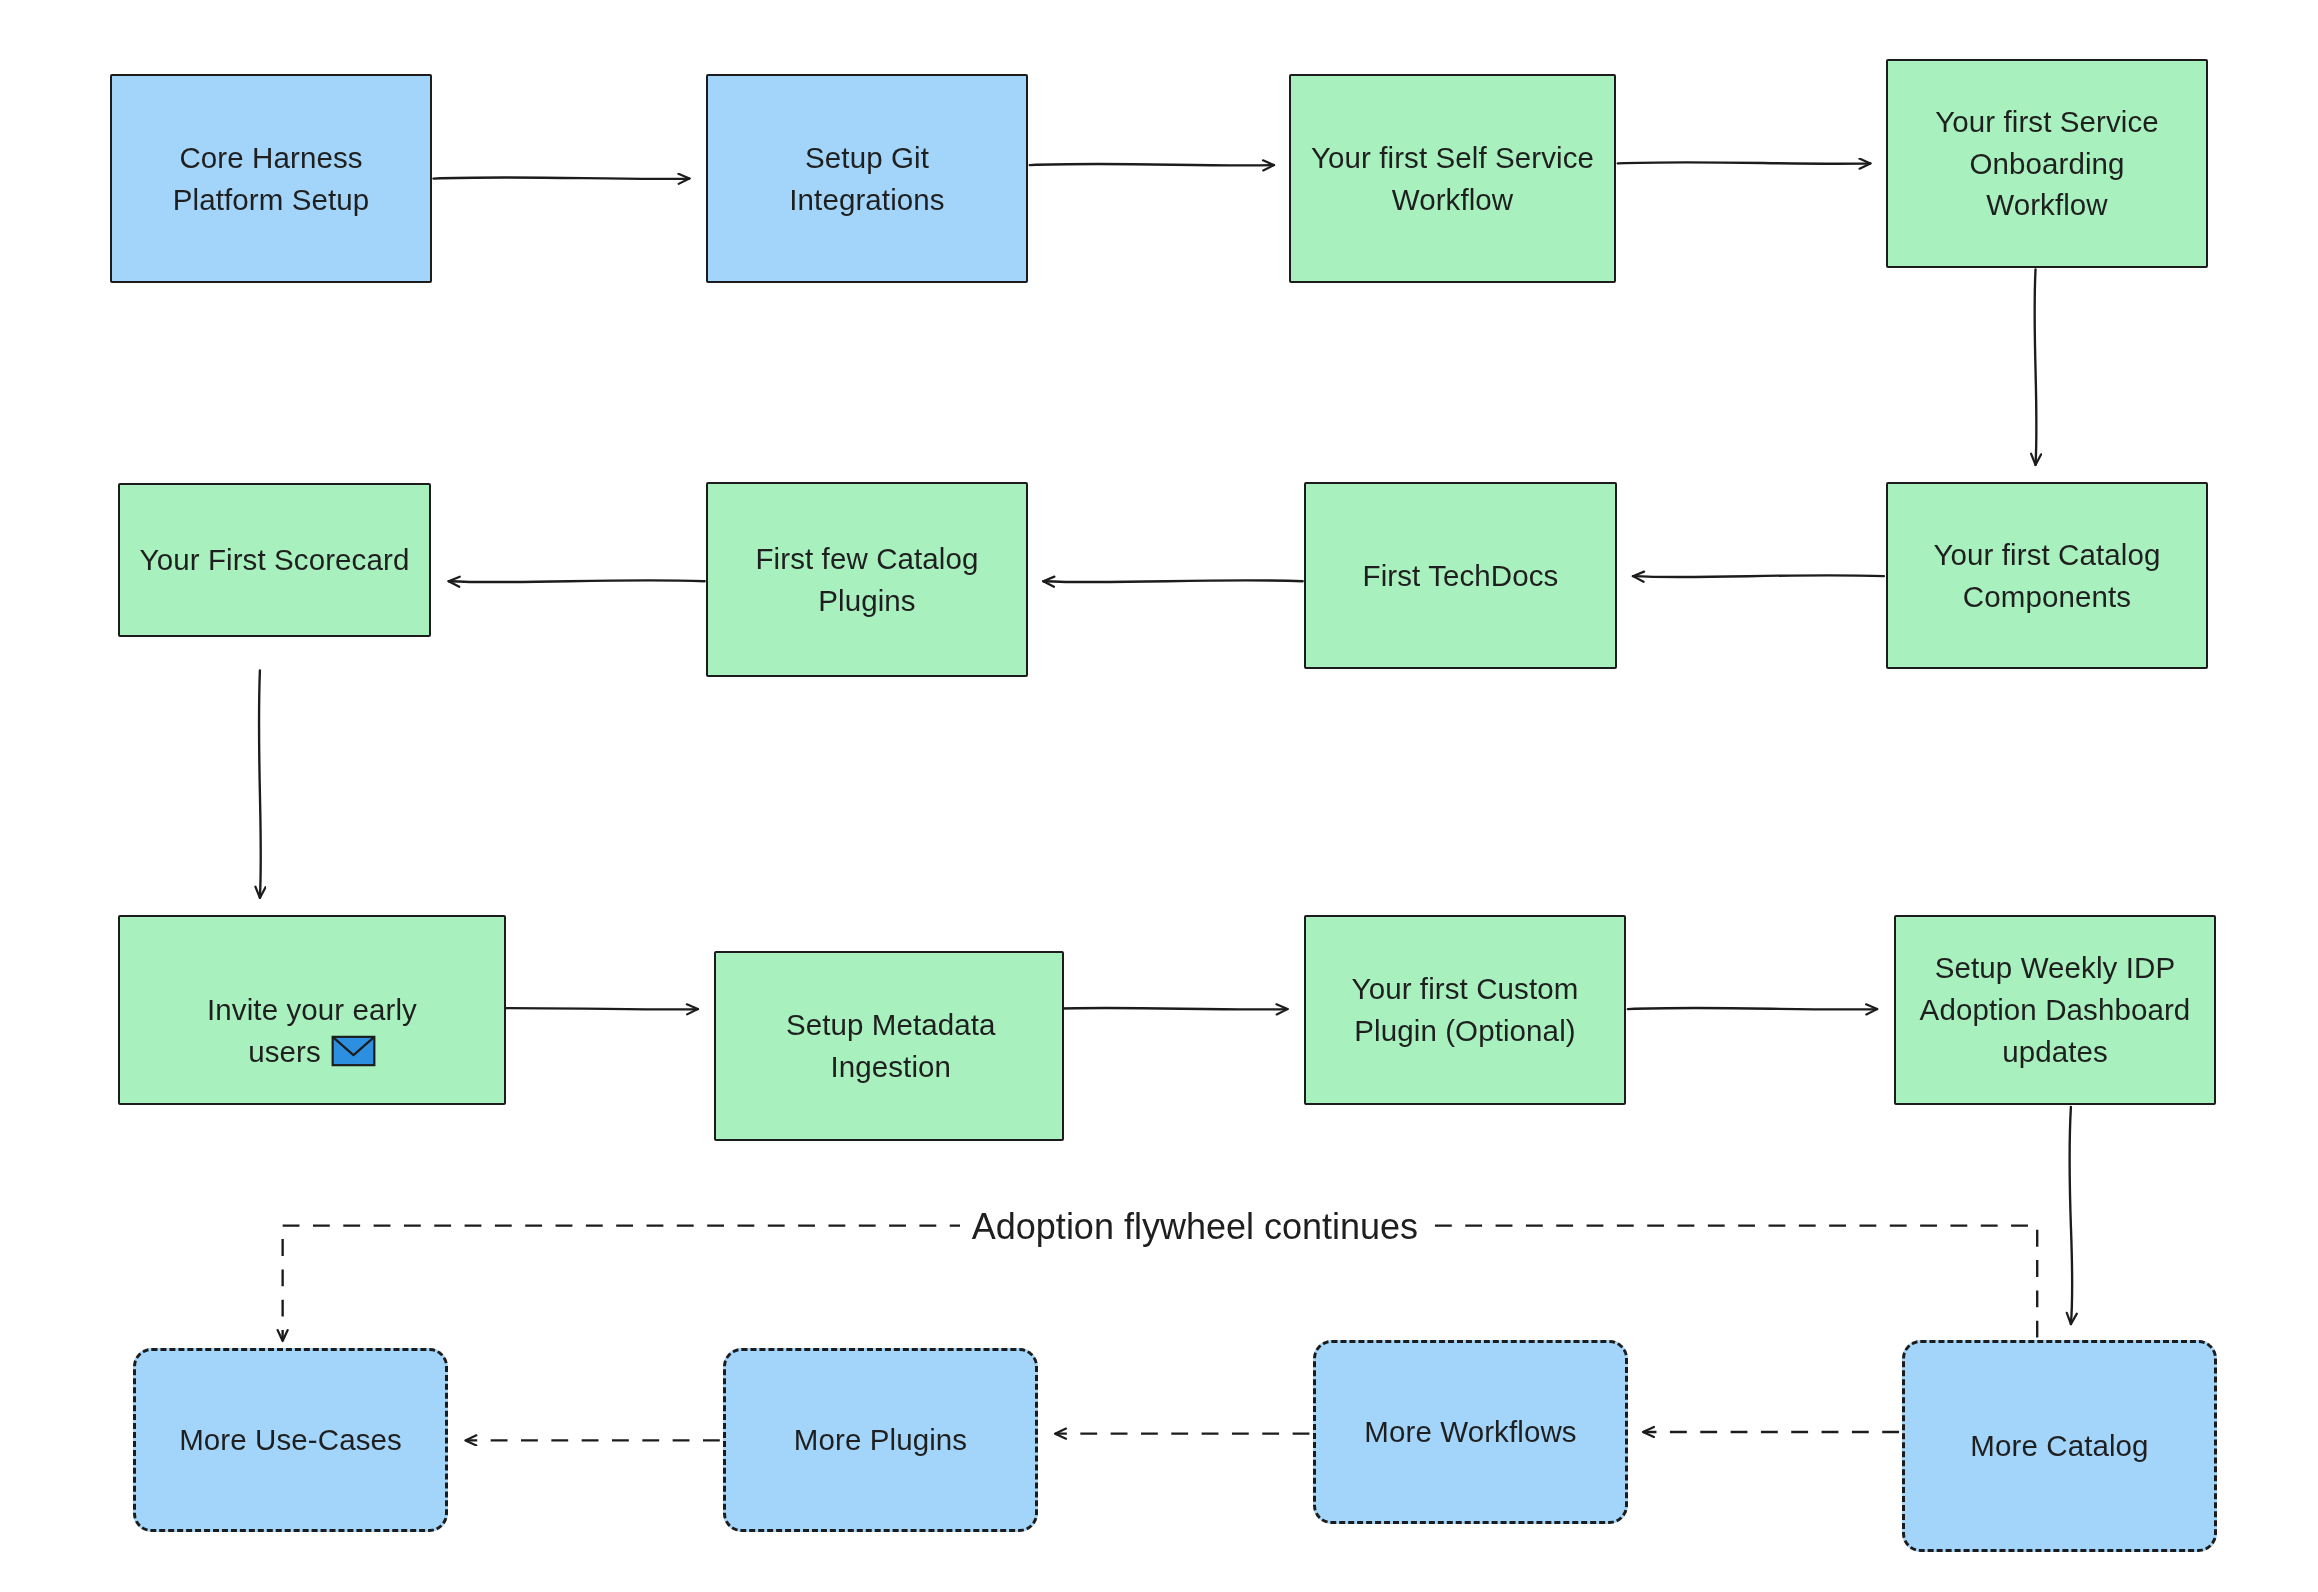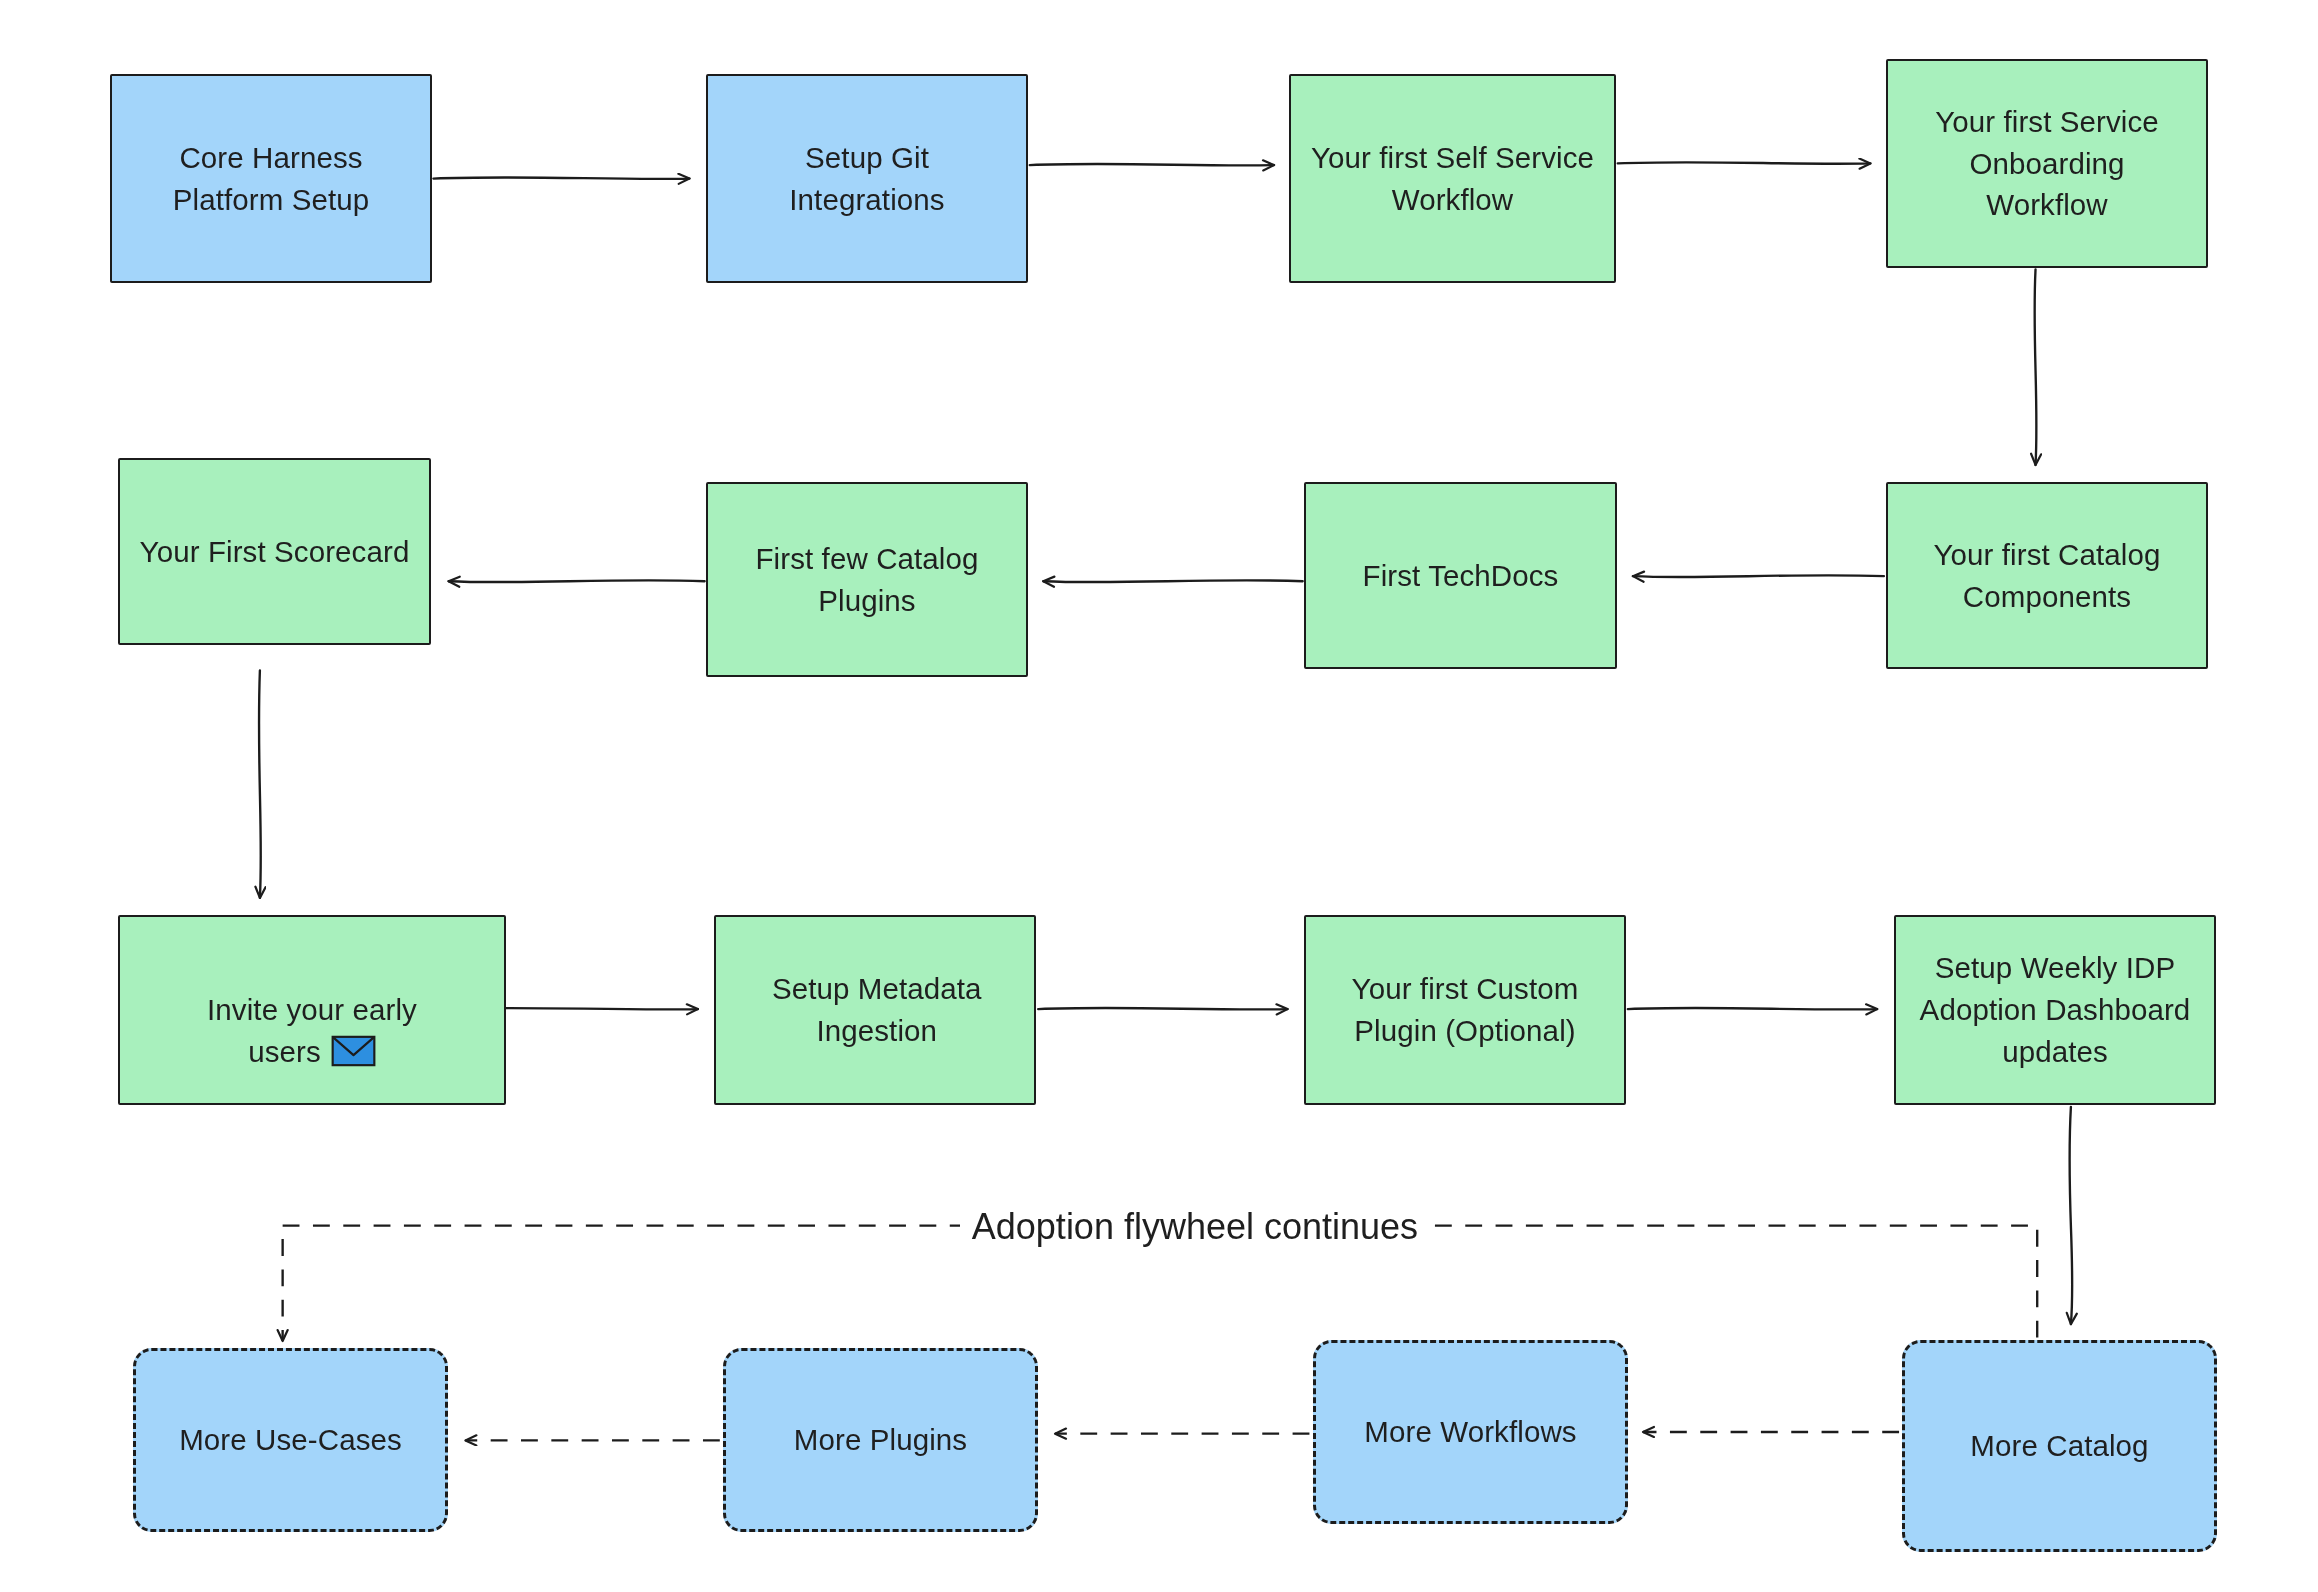--- a/index.html
+++ b/index.html
@@ -137,35 +137,35 @@
 
   <div class="node green" style="left:1304px; top:482px; width:313px; height:187px;">
     <span class="label">First TechDocs</span>
   </div>
 
   <div class="node green" style="left:706px; top:482px; width:322px; height:195px;">
     <span class="label">First few Catalog
 Plugins</span>
   </div>
 
-  <div class="node green" style="left:118px; top:458px; width:313px; height:187px;">
+  <div class="node green" style="left:118px; top:483px; width:313px; height:154px;">
     <span class="label">Your First Scorecard</span>
   </div>
 
   <div class="node green" style="left:118px; top:915px; width:388px; height:190px;">
     <span class="label">
       <span>Invite your early
 users</span><svg class="mail-icon" viewBox="0 0 54 38" xmlns="http://www.w3.org/2000/svg">
           <rect x="2" y="2" width="50" height="34" fill="#2d8fe0" stroke="#1c1c1c" stroke-width="2.6"></rect>
           <path d="M2,2 L27,24 L52,2" fill="none" stroke="#1c1c1c" stroke-width="2.6" stroke-linejoin="round"></path>
         </svg>
     </span>
   </div>
 
-  <div class="node green" style="left:714px; top:915px; width:322px; height:190px;padding-left:17px;">
+  <div class="node green" style="left:714px; top:951px; width:350px; height:190px;padding-left:17px;">
     <span class="label">Setup Metadata
 Ingestion</span>
   </div>
 
   <div class="node green" style="left:1304px; top:915px; width:322px; height:190px;">
     <span class="label">Your first Custom
 Plugin (Optional)</span>
   </div>
 
   <div class="node green" style="left:1894px; top:915px; width:322px; height:190px;">

